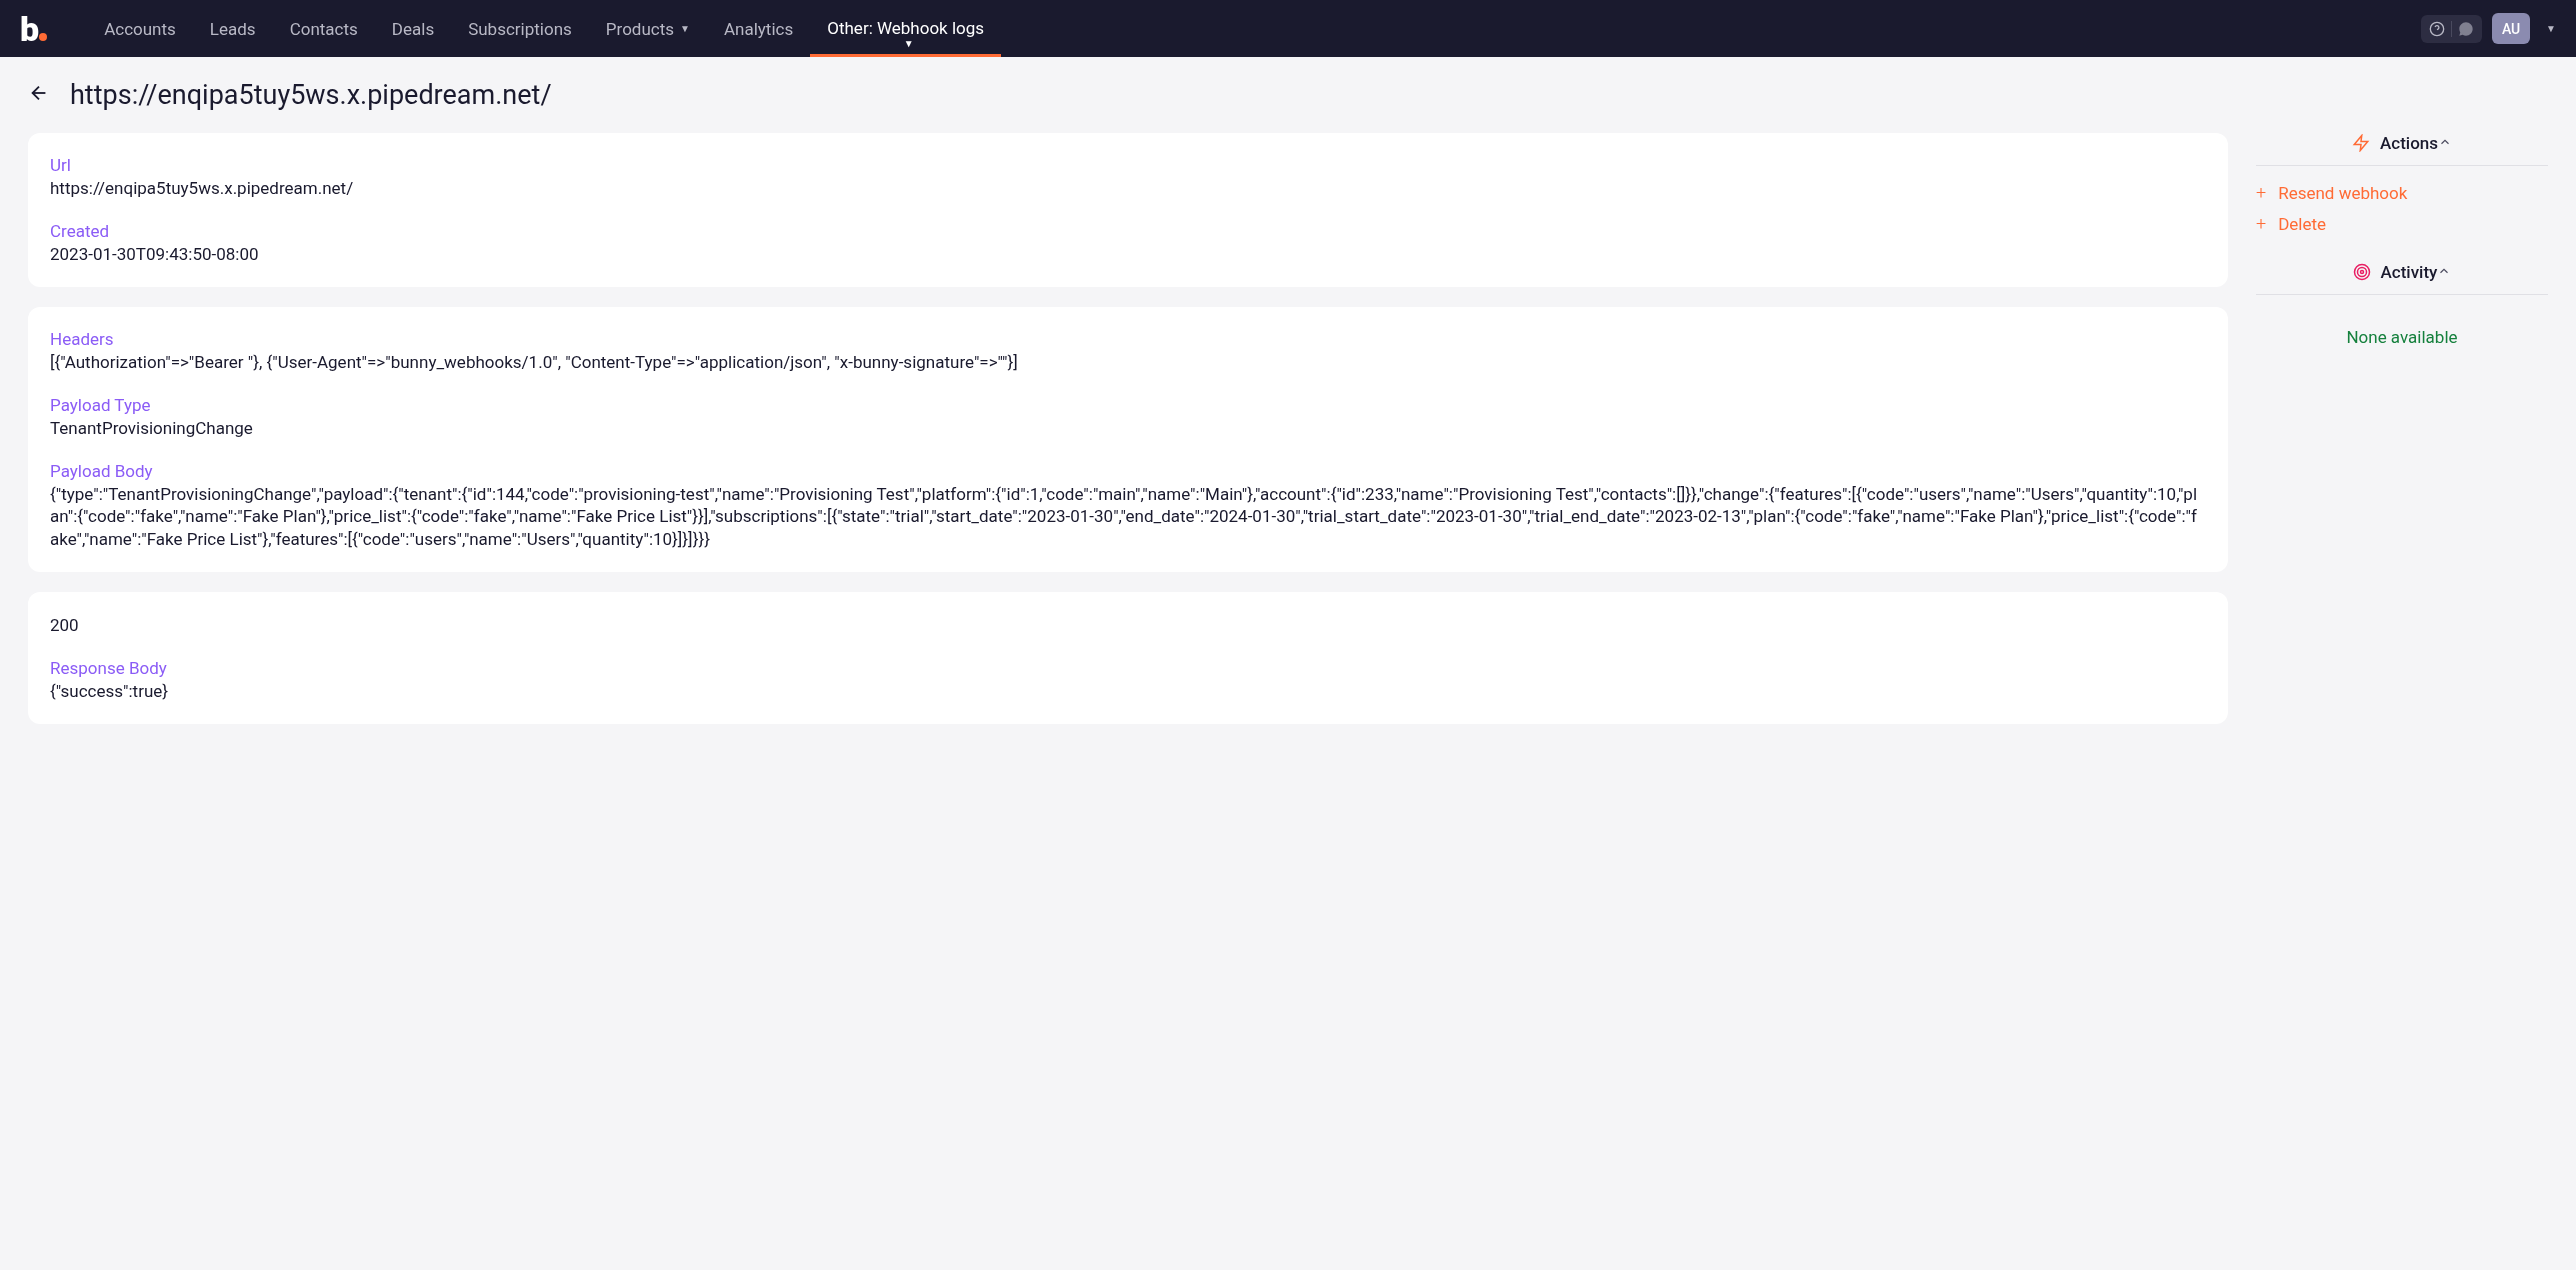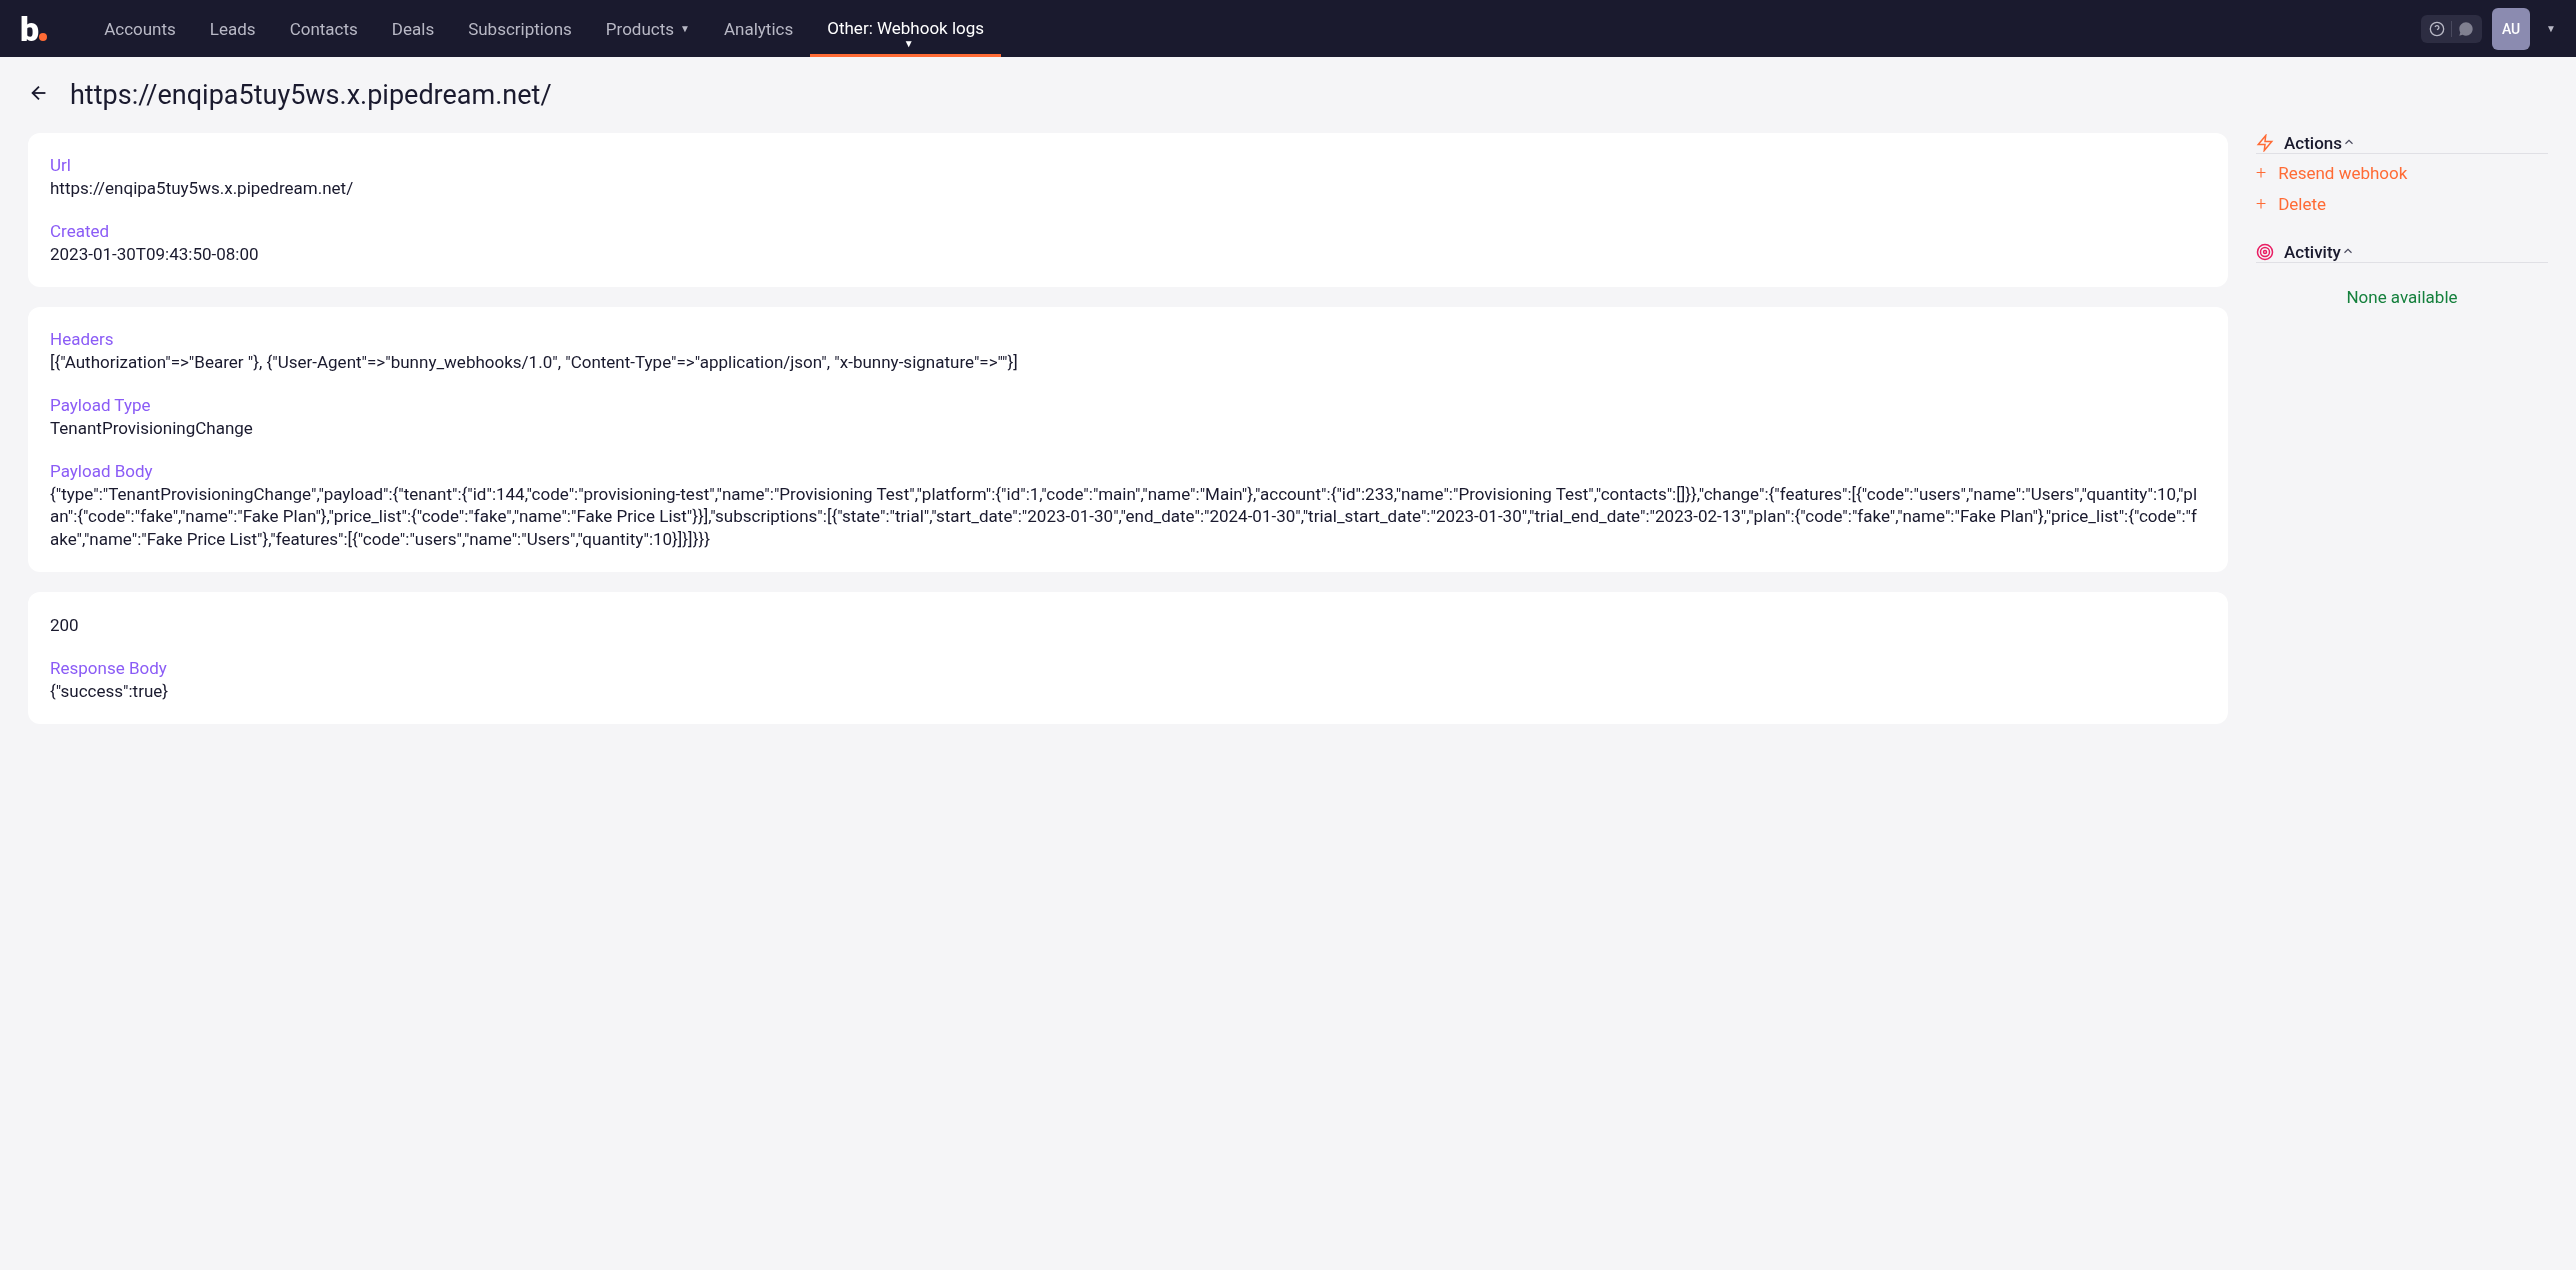--- a/index.html
+++ b/index.html
@@ -117,21 +117,21 @@
     }
     
     .icon-divider {
       width: 1px;
       height: 16px;
       background: #4a4a5e;
     }
     
     .avatar {
       width: 38px;
-      height: 42px;
+      height: 31px;
       background: #8b8bb0;
       border-radius: 6px;
       display: flex;
       align-items: center;
       justify-content: center;
       color: white;
       font-size: 14px;
       font-weight: 500;
       cursor: pointer;
     }
@@ -207,23 +207,24 @@
       flex-shrink: 0;
     }
     
     .sidebar-section {
       margin-bottom: 28px;
     }
     
     .section-header {
       display: flex;
       align-items: center;
-      justify-content: flex-start;
+      justify-content: center;
+      padding-bottom: 12px;
       border-bottom: 1px solid #e0e0e5;
-      margin-bottom: 8px;
+      margin-bottom: 16px;
       cursor: pointer;
     }
     
     .section-title {
       display: flex;
       align-items: center;
       gap: 10px;
       font-size: 17px;
       font-weight: 500;
       color: #1a1a2e;

